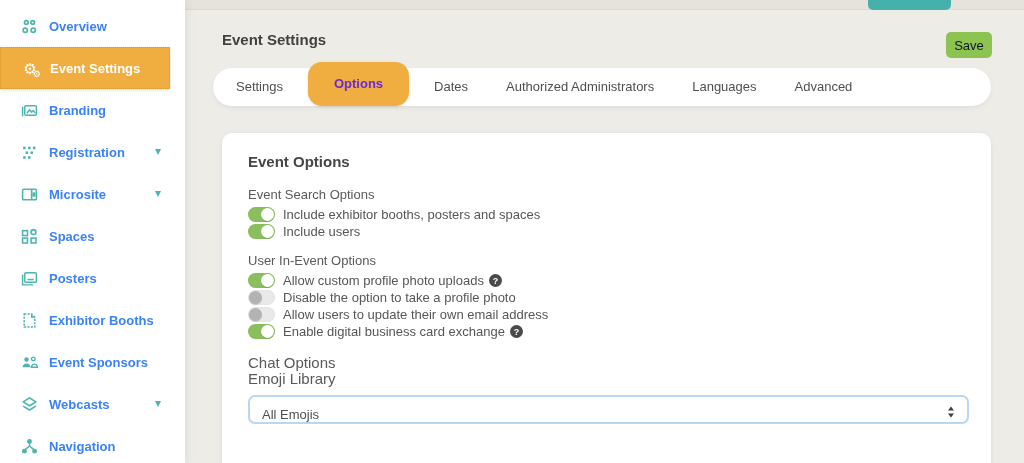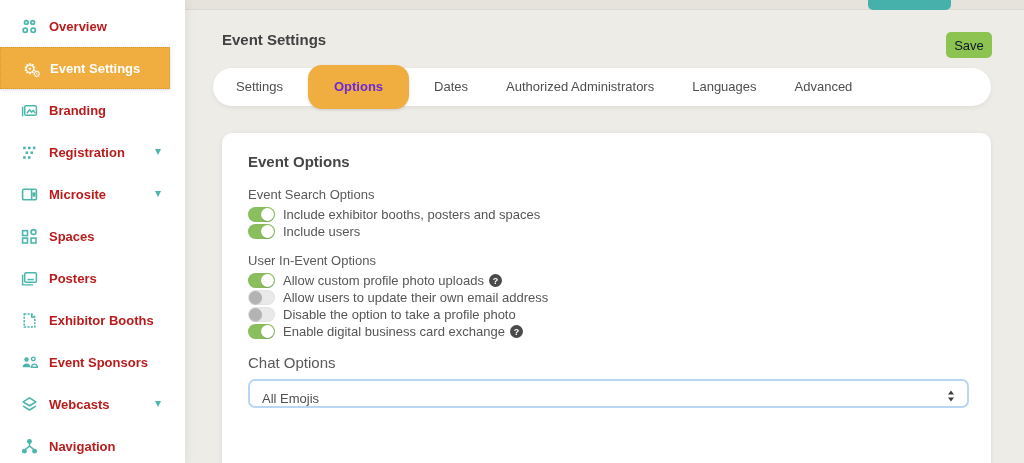--- a/index.html
+++ b/index.html
@@ -14,37 +14,37 @@
               background:var(--teal_btn); border-radius:0 0 5px 5px; }
 
   
   .sidebar { position:absolute; left:0; top:0; width:185px; height:463px; background:#fff;
              box-shadow:3px 0 8px rgba(0,0,0,.05); padding-top:5px; z-index:3; }
   .item { position:relative; height:42px; display:flex; align-items:center; padding-left:20px;
           cursor:pointer; }
   .item .ic { width:18px; height:18px; display:flex; align-items:center; justify-content:center;
               color:var(--teal); flex:0 0 18px; }
   .item .ic svg { display:block; }
-  .item .lbl { margin-left:11px; font-size:13px; font-weight:600; color:#b91c1c; white-space:nowrap; }
+  .item .lbl { margin-left:11px; font-size:13px; font-weight:600; color:#3b82f6; white-space:nowrap; }
   .item .chev { position:absolute; right:24px; top:50%; transform:translateY(-58%);
                 color:var(--teal); font-size:12px; }
   .item.on { width:170px; background:var(--orange); border:1px dotted #d9992c; box-shadow:0 1px 3px rgba(0,0,0,.15); }
   .item.on .lbl { color:#fff; }
   .item.on .ic { color:#fff; }
   .gearwrap { position:relative; font-size:15px; line-height:1; }
   .gearwrap .g2 { position:absolute; font-size:9px; right:-4px; bottom:-3px; }
 
   
   .page-title { position:absolute; left:222px; top:31px; font-size:15px; font-weight:600; color:#424242; }
   .save { position:absolute; left:946px; top:32px; width:46px; height:26px; background:var(--green);
           border:none; border-radius:5px; color:#0f172a; font-size:13px; font-family:inherit; cursor:pointer; }
 
   
   .tabbar { position:absolute; left:213px; top:68px; width:778px; height:38px; background:#fff;
-            border-radius:19px; box-shadow:0 2px 5px rgba(0,0,0,.06); display:flex; align-items:center;
+            border-radius:19px; box-shadow:0 2px 5px rgba(0,0,0,.06); display:flex; align-items:flex-end;
             padding-left:4px; z-index:2; }
   .tab { padding:0 19px; font-size:13px; color:#4f4f4f; height:38px; line-height:38px;
          cursor:pointer; white-space:nowrap; }
   .tab.on { background:var(--orange); color:#6d28d9; font-weight:700; border-radius:14px;
             height:44px; line-height:44px; padding:0 26px; margin:0 6px; box-shadow:0 1px 3px rgba(0,0,0,.12); }
 
   
   .card { position:absolute; left:222px; top:133px; width:769px; height:346px; background:#fff;
           border-radius:10px; box-shadow:0 1px 5px rgba(0,0,0,.08); padding:20px 22px 0 26px; }
   .card h2 { font-size:15px; font-weight:600; color:#464646; margin-bottom:17px; }
@@ -272,40 +272,41 @@
       <span class="toggle on">
           <span class="knob"></span>
         </span>
       <span class="row-label">Allow custom profile photo uploads</span>
       <span class="help">?</span>
     </div>
     <div class="row">
       <span class="toggle">
           <span class="knob"></span>
         </span>
+      <span class="row-label">Disable the option to take a profile photo</span>
+
+    </div>
+    <div class="row">
+      <span class="toggle">
+          <span class="knob"></span>
+        </span>
       <span class="row-label">Allow users to update their own email address</span>
-
-    </div>
-    <div class="row">
-      <span class="toggle">
-          <span class="knob"></span>
-        </span>
-      <span class="row-label">Disable the option to take a profile photo</span>
 
     </div>
     <div class="row">
       <span class="toggle on">
           <span class="knob"></span>
         </span>
       <span class="row-label">Enable digital business card exchange</span>
       <span class="help">?</span>
     </div>
 
     <div style="height:15px"></div>
     <div class="chat-label">Chat Options</div>
+    <div class="chat-label">Emoji Library</div>
 
     <div class="select">
       <span class="val">All Emojis</span>
       <span>
         <svg width="8" height="12" viewBox="0 0 8 12">
             <path d="M4 0.5L7 4.5H1z" fill="#3f3f3f"></path>
             <path d="M4 11.5L1 7.5h6z" fill="#3f3f3f"></path>
           </svg>
       </span>
     </div>

